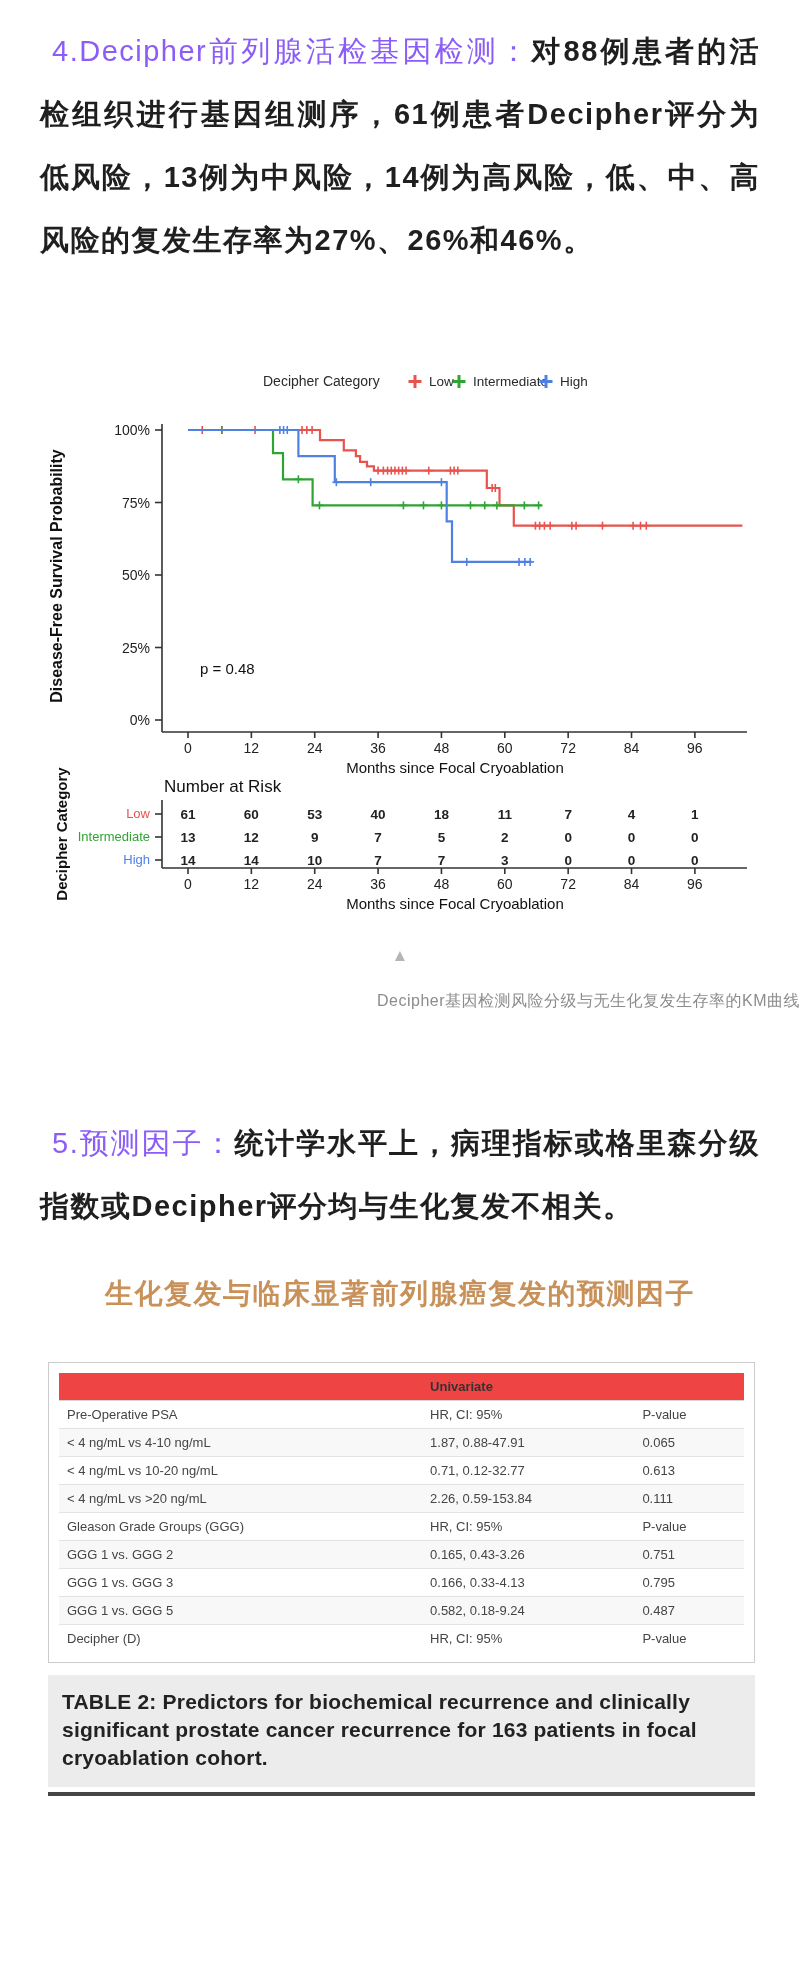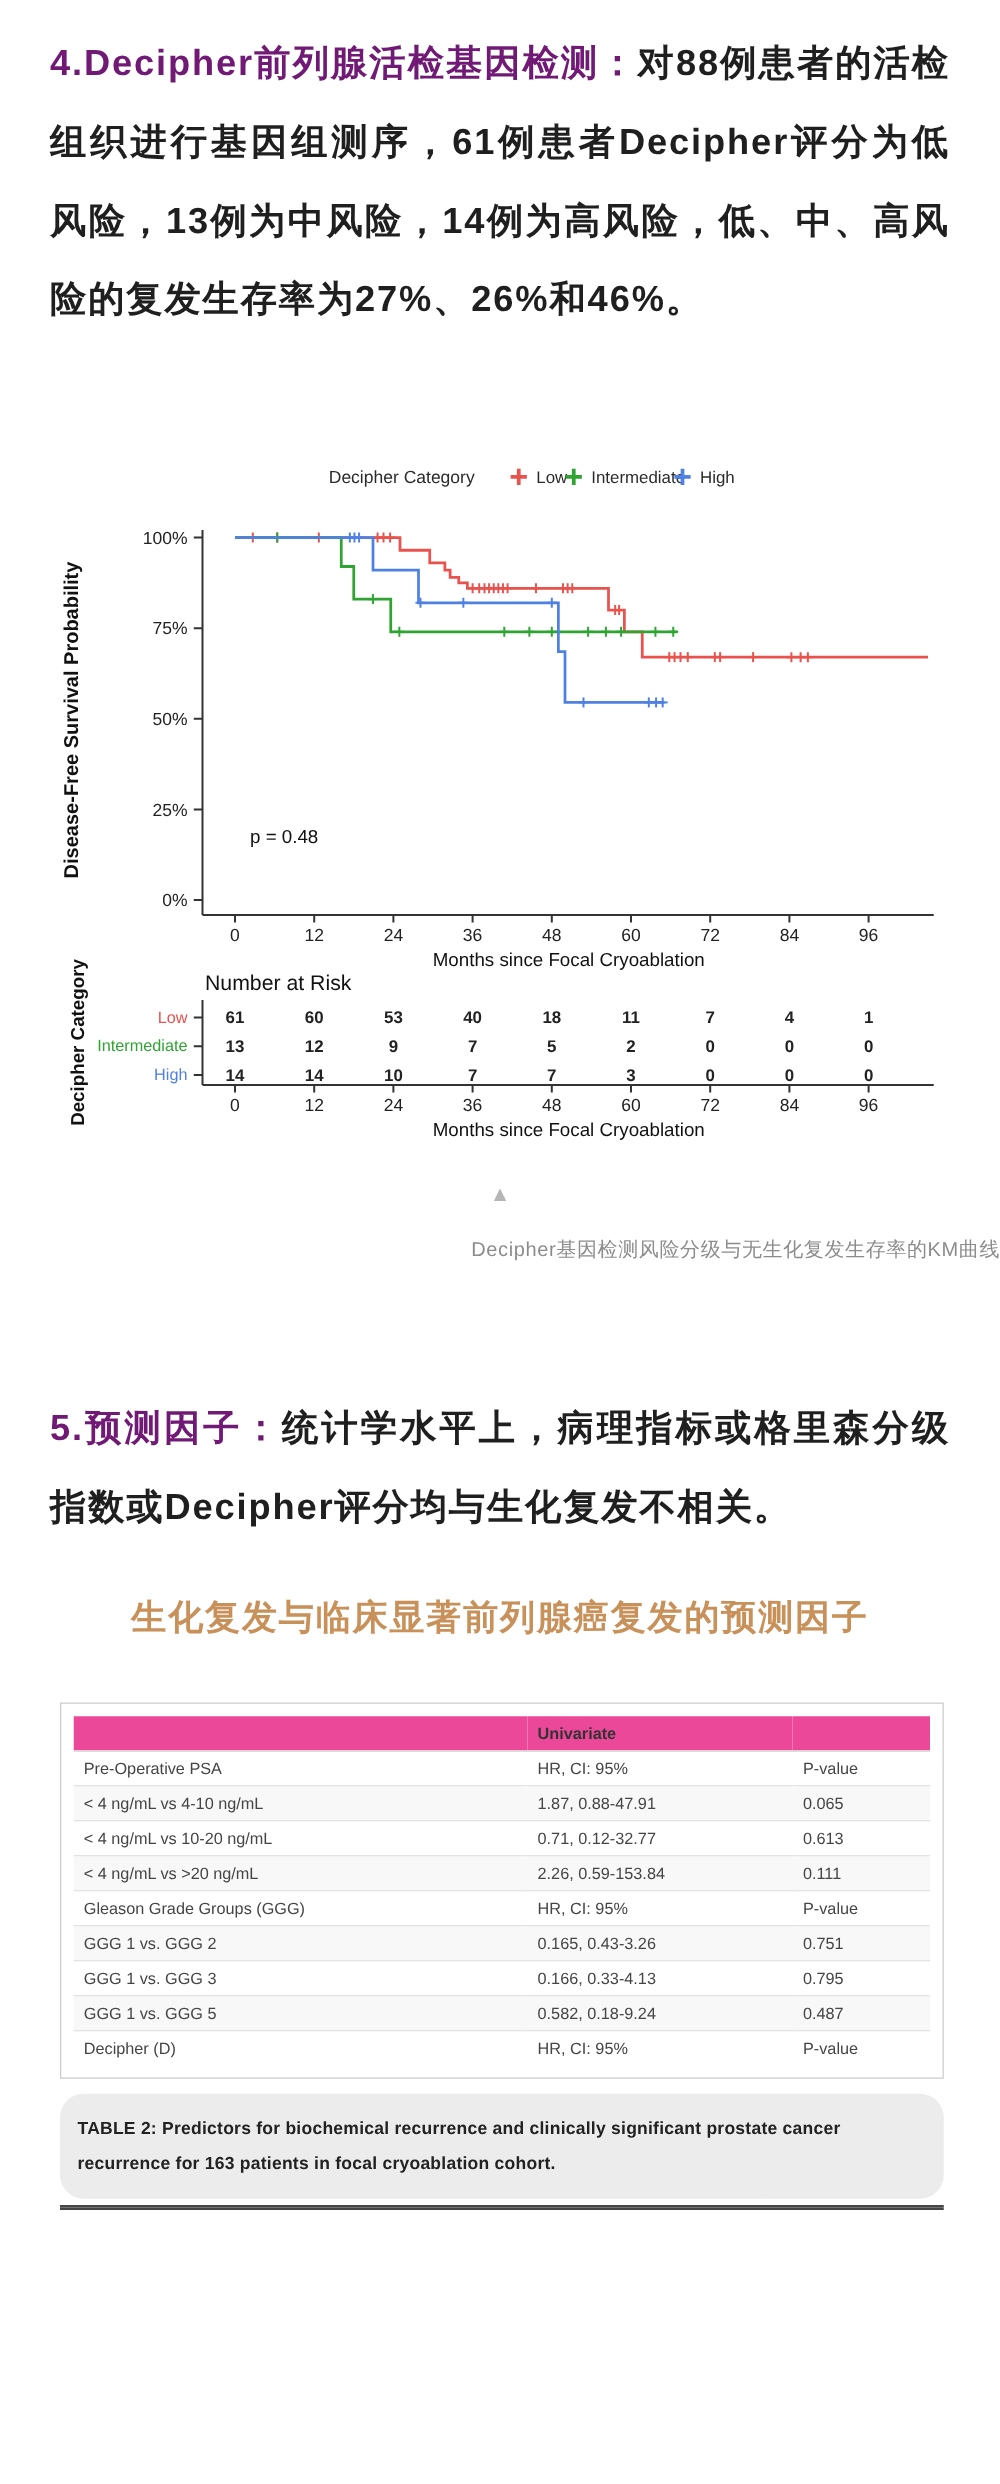--- a/index.html
+++ b/index.html
@@ -10,21 +10,21 @@
     color:#222;
   }
   .page { width:800px; padding:0 0 26px 0; background:#fff; }
 
   
   .para {
     padding:0 40px; font-size:29px; line-height:63px;
     letter-spacing:1.5px; text-align:justify; color:#1f1f1f;
     font-weight:600;
   }
-  .para .lead { color:#701a75; font-weight:700; }
+  .para .lead { color:#8b5cf6; font-weight:400;margin-left:12px; }
   .para4 { padding-top:20px; }
   .para5 { margin-top:96px; }
 
   
   .km-figure { margin-top:4px; height:662px; position:relative; }
   .km-figure svg { position:absolute; left:35px; top:0; }
 
   
   .fig-arrow { text-align:center; margin-top:8px; font-size:17px; color:#b5b5b5; line-height:20px; }
   .fig-caption {
@@ -40,33 +40,33 @@
   .table-card {
     margin:52px 45px 0 48px; border:1px solid #cccccc; background:#fff;
     padding:10px;
   }
   table.predictors { width:100%; border-collapse:collapse; font-size:13px; color:#454545; }
   table.predictors th, table.predictors td {
     text-align:left; padding:6px 8px; height:26px; font-weight:400;
     border-bottom:1px solid #e3e3e3;
   }
   table.predictors thead th {
-    background:#ec4899; font-weight:700; color:#333;
+    background:#ef4444; font-weight:700; color:#333;
     border-bottom:1px solid #d5d5d5;
   }
   table.predictors tbody tr:nth-child(even) td { background:#f8f8f8; }
   table.predictors tbody tr:last-child td { border-bottom:none; }
   table.predictors .c1 { width:53%; }
   table.predictors .c2 { width:31%; }
   table.predictors .c3 { width:16%; }
 
   .table-footnote {
     margin:12px 45px 0 48px; background:#ececec; color:#222;
-    font-size:14px; font-weight:700; line-height:28px;
-    padding:13px 18px 15px 14px; letter-spacing:0.2px;border-radius:19px;
+    font-size:21px; font-weight:700; line-height:28px;
+    padding:13px 18px 15px 14px; letter-spacing:0.2px;
   }
   .double-rule {
     margin:5px 45px 0 48px; height:3px;
     border-top:2px solid #454545; border-bottom:2px solid #454545;
   }
 </style>
 </head>
 <body>
 
 <div class="page">

